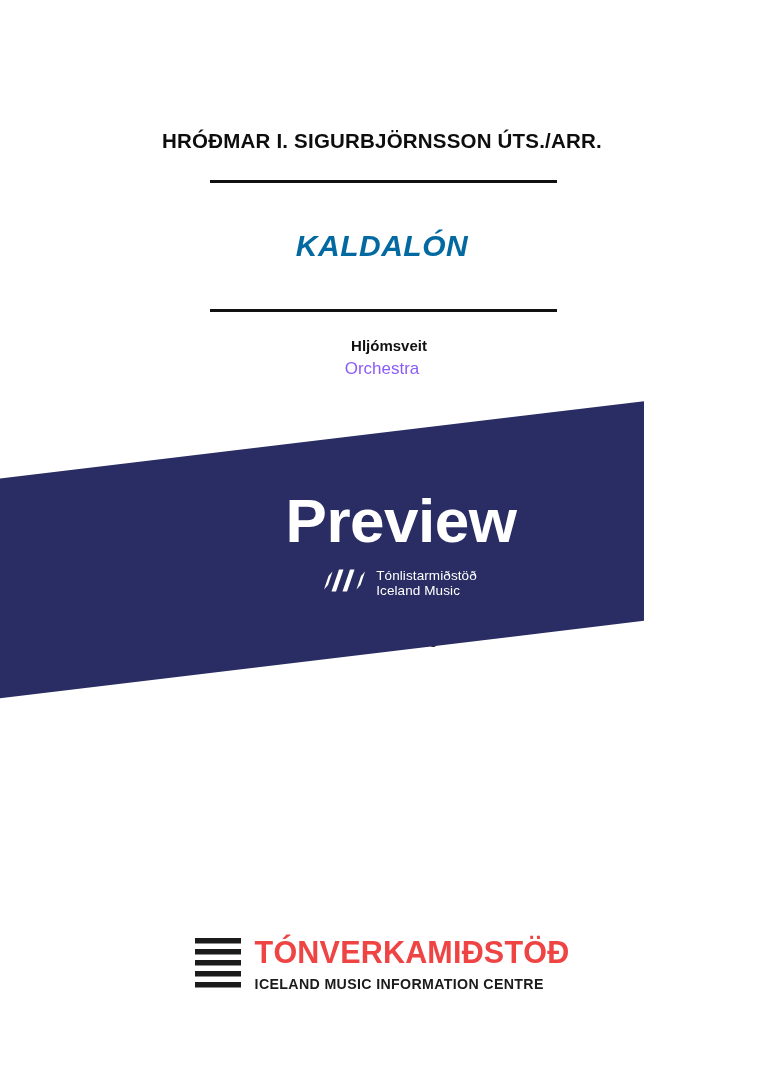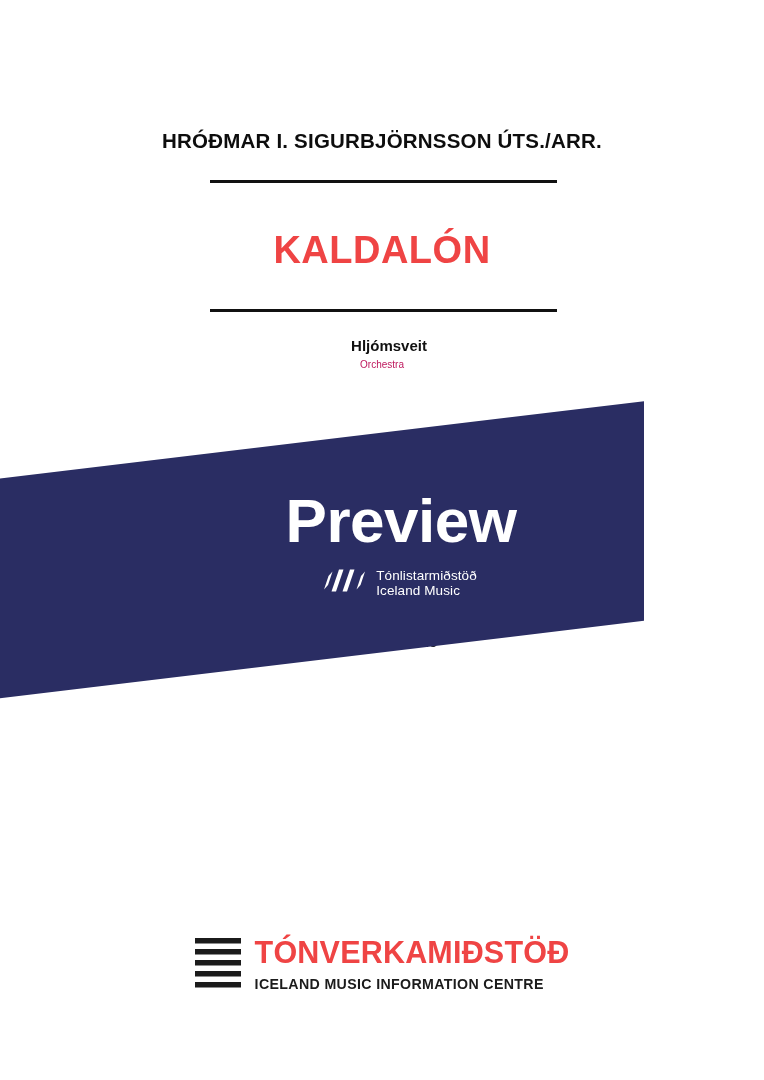--- a/index.html
+++ b/index.html
@@ -54,46 +54,47 @@
     background: #111111;
   }
   .rule-top { top: 180px; }
   .rule-bottom { top: 309px; }
 
   .work-title {
     position: absolute;
     top: 228px;
     left: 0;
     width: 764px;
-    font-size: 38px;
+    font-size: 30px;
     font-weight: bold;
     letter-spacing: 0.5px;
-    color: #ef4444;
+    color: #0369a1;
     line-height: 1.2;
+    font-style: italic;
   }
 
   .ensemble-is {
     position: absolute;
     top: 336px;
     left: 7px;
     width: 764px;
     font-size: 15px;
     font-weight: bold;
     color: #111111;
     line-height: 1.35;
   }
 
   .ensemble-en {
     position: absolute;
     top: 358px;
     left: 0;
     width: 764px;
-    font-size: 10px;
+    font-size: 17px;
     font-weight: normal;
-    color: #be185d;
+    color: #8b5cf6;
     line-height: 1.35;
   }
 
   
   .score-type {
     position: absolute;
     top: 632px;
     left: 0;
     width: 764px;
     text-align: center;

